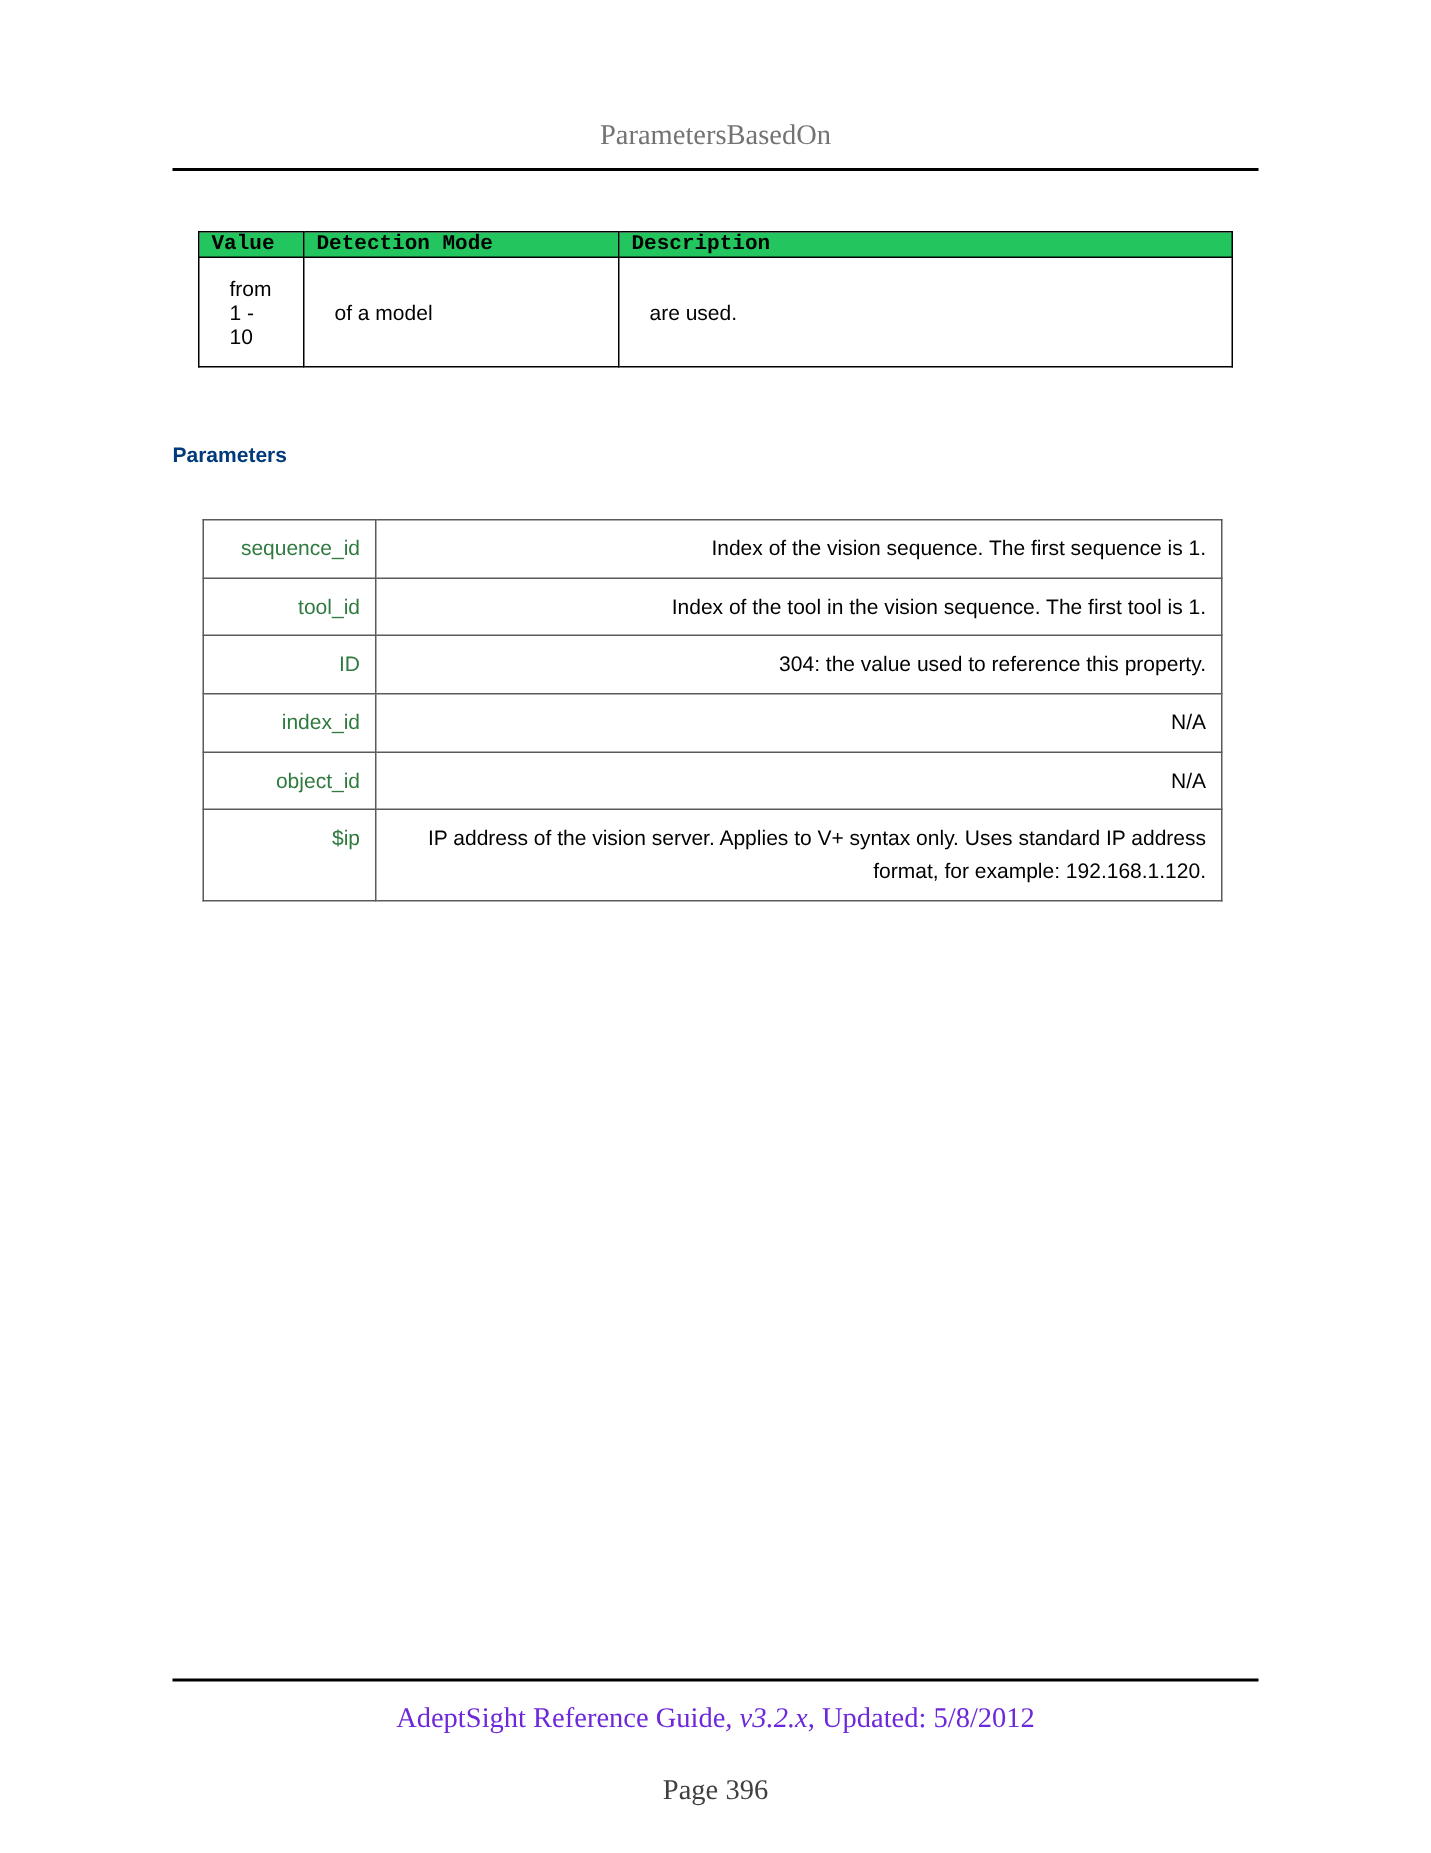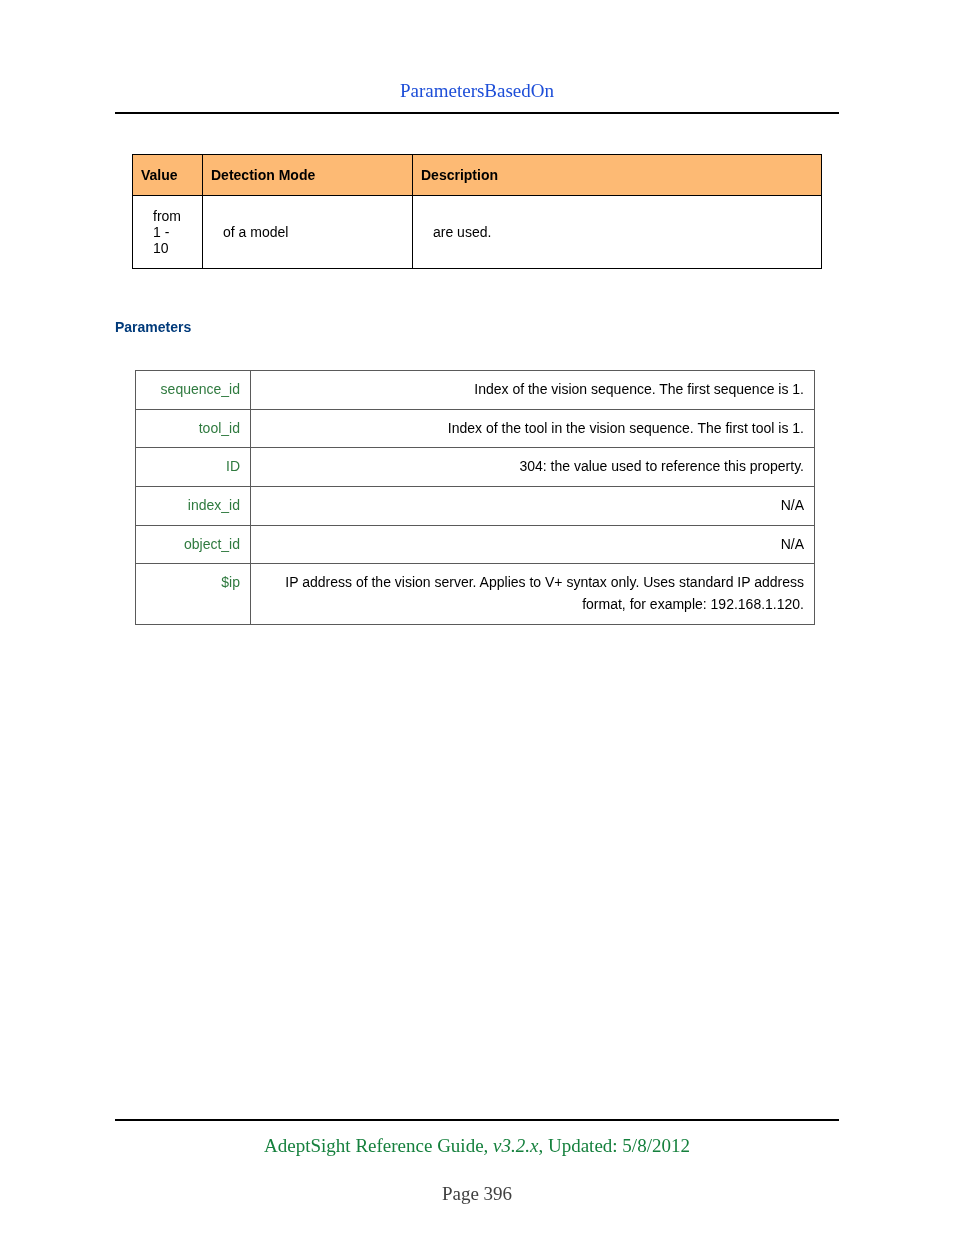--- a/index.html
+++ b/index.html
@@ -12,44 +12,45 @@
     height: 1235px;
     position: relative;
   }
   .page {
     padding: 80px 115px 0 115px;
   }
   .header-title {
     font-family: "Times New Roman", Times, serif;
     font-size: 19px;
     text-align: center;
-    color: #1d4ed8;
+    color: #737373;
     padding-bottom: 10px;
   }
   .header-rule {
     border: none;
     border-top: 2px solid #000;
     margin: 0 0 40px 0;
   }
   table.detect {
     border-collapse: collapse;
     width: 690px;
     margin: 0 auto 50px auto;
     font-size: 14px;
     color: #000;
   }
   table.detect th, table.detect td {
     border: 1px solid #000;
     text-align: left;
     vertical-align: middle;
   }
   table.detect th {
-    background: #fdba74;
+    background: #22c55e;
     font-weight: bold;
-    padding: 12px 8px;
+    padding: 0 8px;
+    font-family: Liberation Mono, monospace;
   }
   table.detect td {
     padding: 12px 20px;
   }
   .col-value { width: 70px; }
   .col-mode  { width: 210px; }
   .section-title {
     font-family: Verdana, Geneva, sans-serif;
     font-size: 14px;
     font-weight: bold;
@@ -82,21 +83,21 @@
     text-align: center;
   }
   .footer-rule {
     border: none;
     border-top: 2px solid #000;
     margin: 0 0 14px 0;
   }
   .footer-line {
     font-family: "Times New Roman", Times, serif;
     font-size: 19px;
-    color: #15803d;
+    color: #6d28d9;
     margin-bottom: 26px;
   }
   .footer-line .ital { font-style: italic; }
   .page-num {
     font-family: "Times New Roman", Times, serif;
     font-size: 19px;
     color: #404040;
   }
 </style>
 </head>

